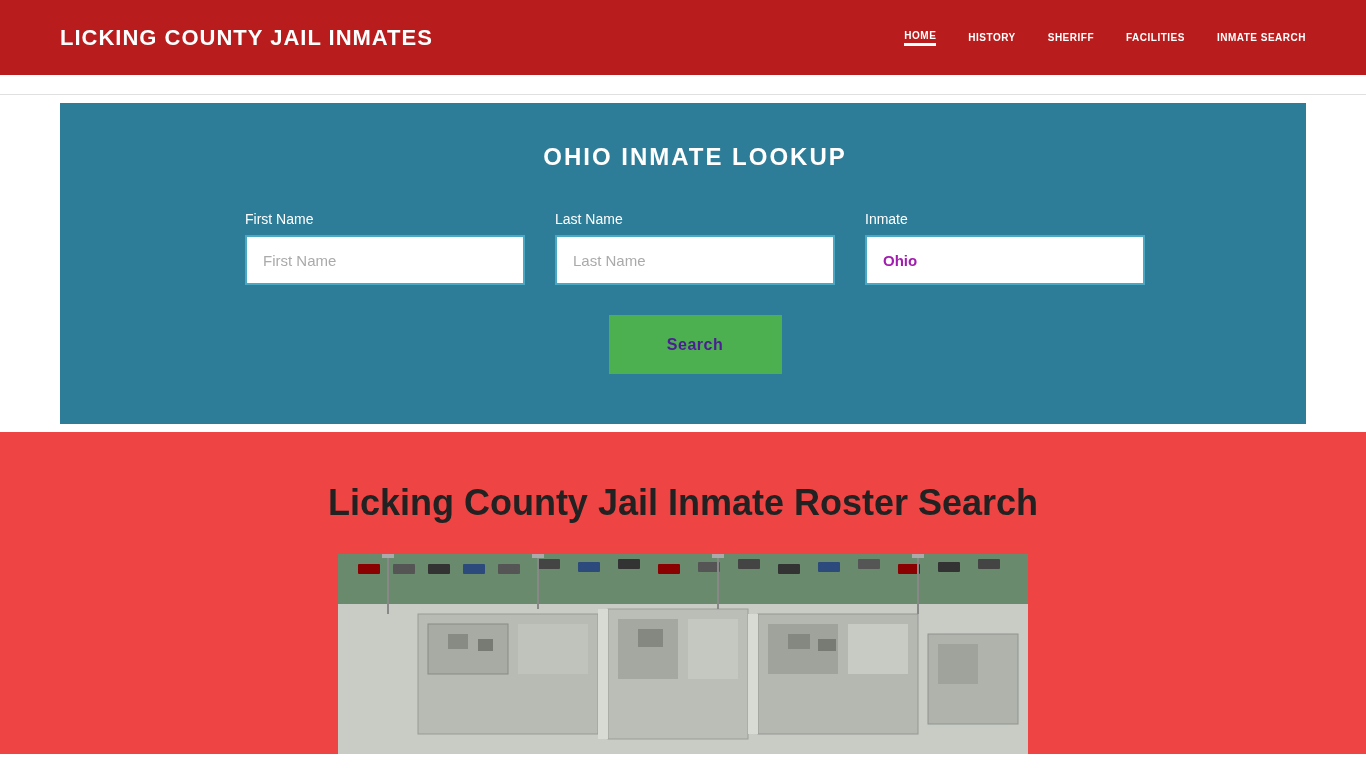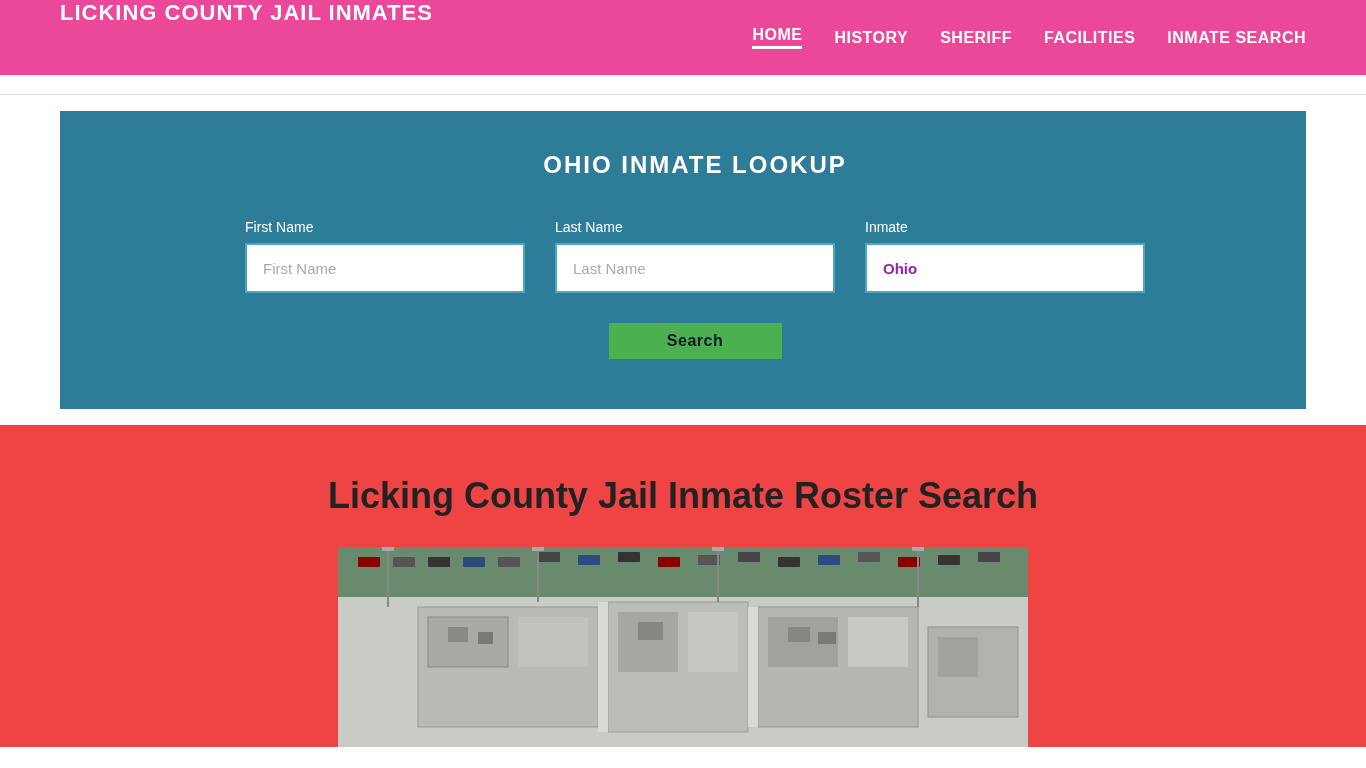--- a/index.html
+++ b/index.html
@@ -10,45 +10,46 @@
 
     body {
       font-family: Arial, Helvetica, sans-serif;
       background: #ffffff;
       width: 1366px;
       min-height: 768px;
     }
 
     
     .header {
-      background: #ec4899;
+      background: #b91c1c;
       width: 100%;
       height: 75px;
       display: flex;
+      align-items: center;
       justify-content: space-between;
       padding: 0 60px;
     }
 
     .site-title {
       color: #ffffff;
       font-size: 22px;
       font-weight: 900;
       letter-spacing: 1px;
       text-transform: uppercase;
     }
 
     .nav {
       display: flex;
       align-items: center;
       gap: 32px;
     }
 
     .nav-item {
       color: #ffffff;
-      font-size: 16px;
+      font-size: 10px;
       font-weight: 700;
       letter-spacing: 0.5px;
       text-transform: uppercase;
       cursor: pointer;
       text-decoration: none;
     }
 
     .nav-item.active {
       border-bottom: 3px solid #ffffff;
       padding-bottom: 2px;
@@ -57,21 +58,21 @@
     
     .sub-header {
       height: 20px;
       background: #ffffff;
       border-bottom: 1px solid #e0e0e0;
     }
 
     
     .search-section {
       background: #2e7d98;
-      margin: 16px 60px;
+      margin: 8px 60px;
       padding: 40px 36px 50px 60px;
     }
 
     .search-title {
       text-align: center;
       color: #ffffff;
       font-size: 24px;
       font-weight: 700;
       letter-spacing: 2px;
       text-transform: uppercase;
@@ -112,23 +113,23 @@
       color: #aaa;
     }
 
     .form-input.state-input {
       color: #a21caf;
       font-weight: 700;
     }
 
     .search-button {
       background: #4caf50;
-      color: #0f172a;
+      color: #4c1d95;
       border: none;
-      height: 36px;
+      height: 59px;
       width: 173px;
       font-size: 16px;
       font-weight: 600;
       cursor: pointer;
       letter-spacing: 0.5px;
     }
 
     
     .content-section {
       padding: 50px 60px 0 60px;

